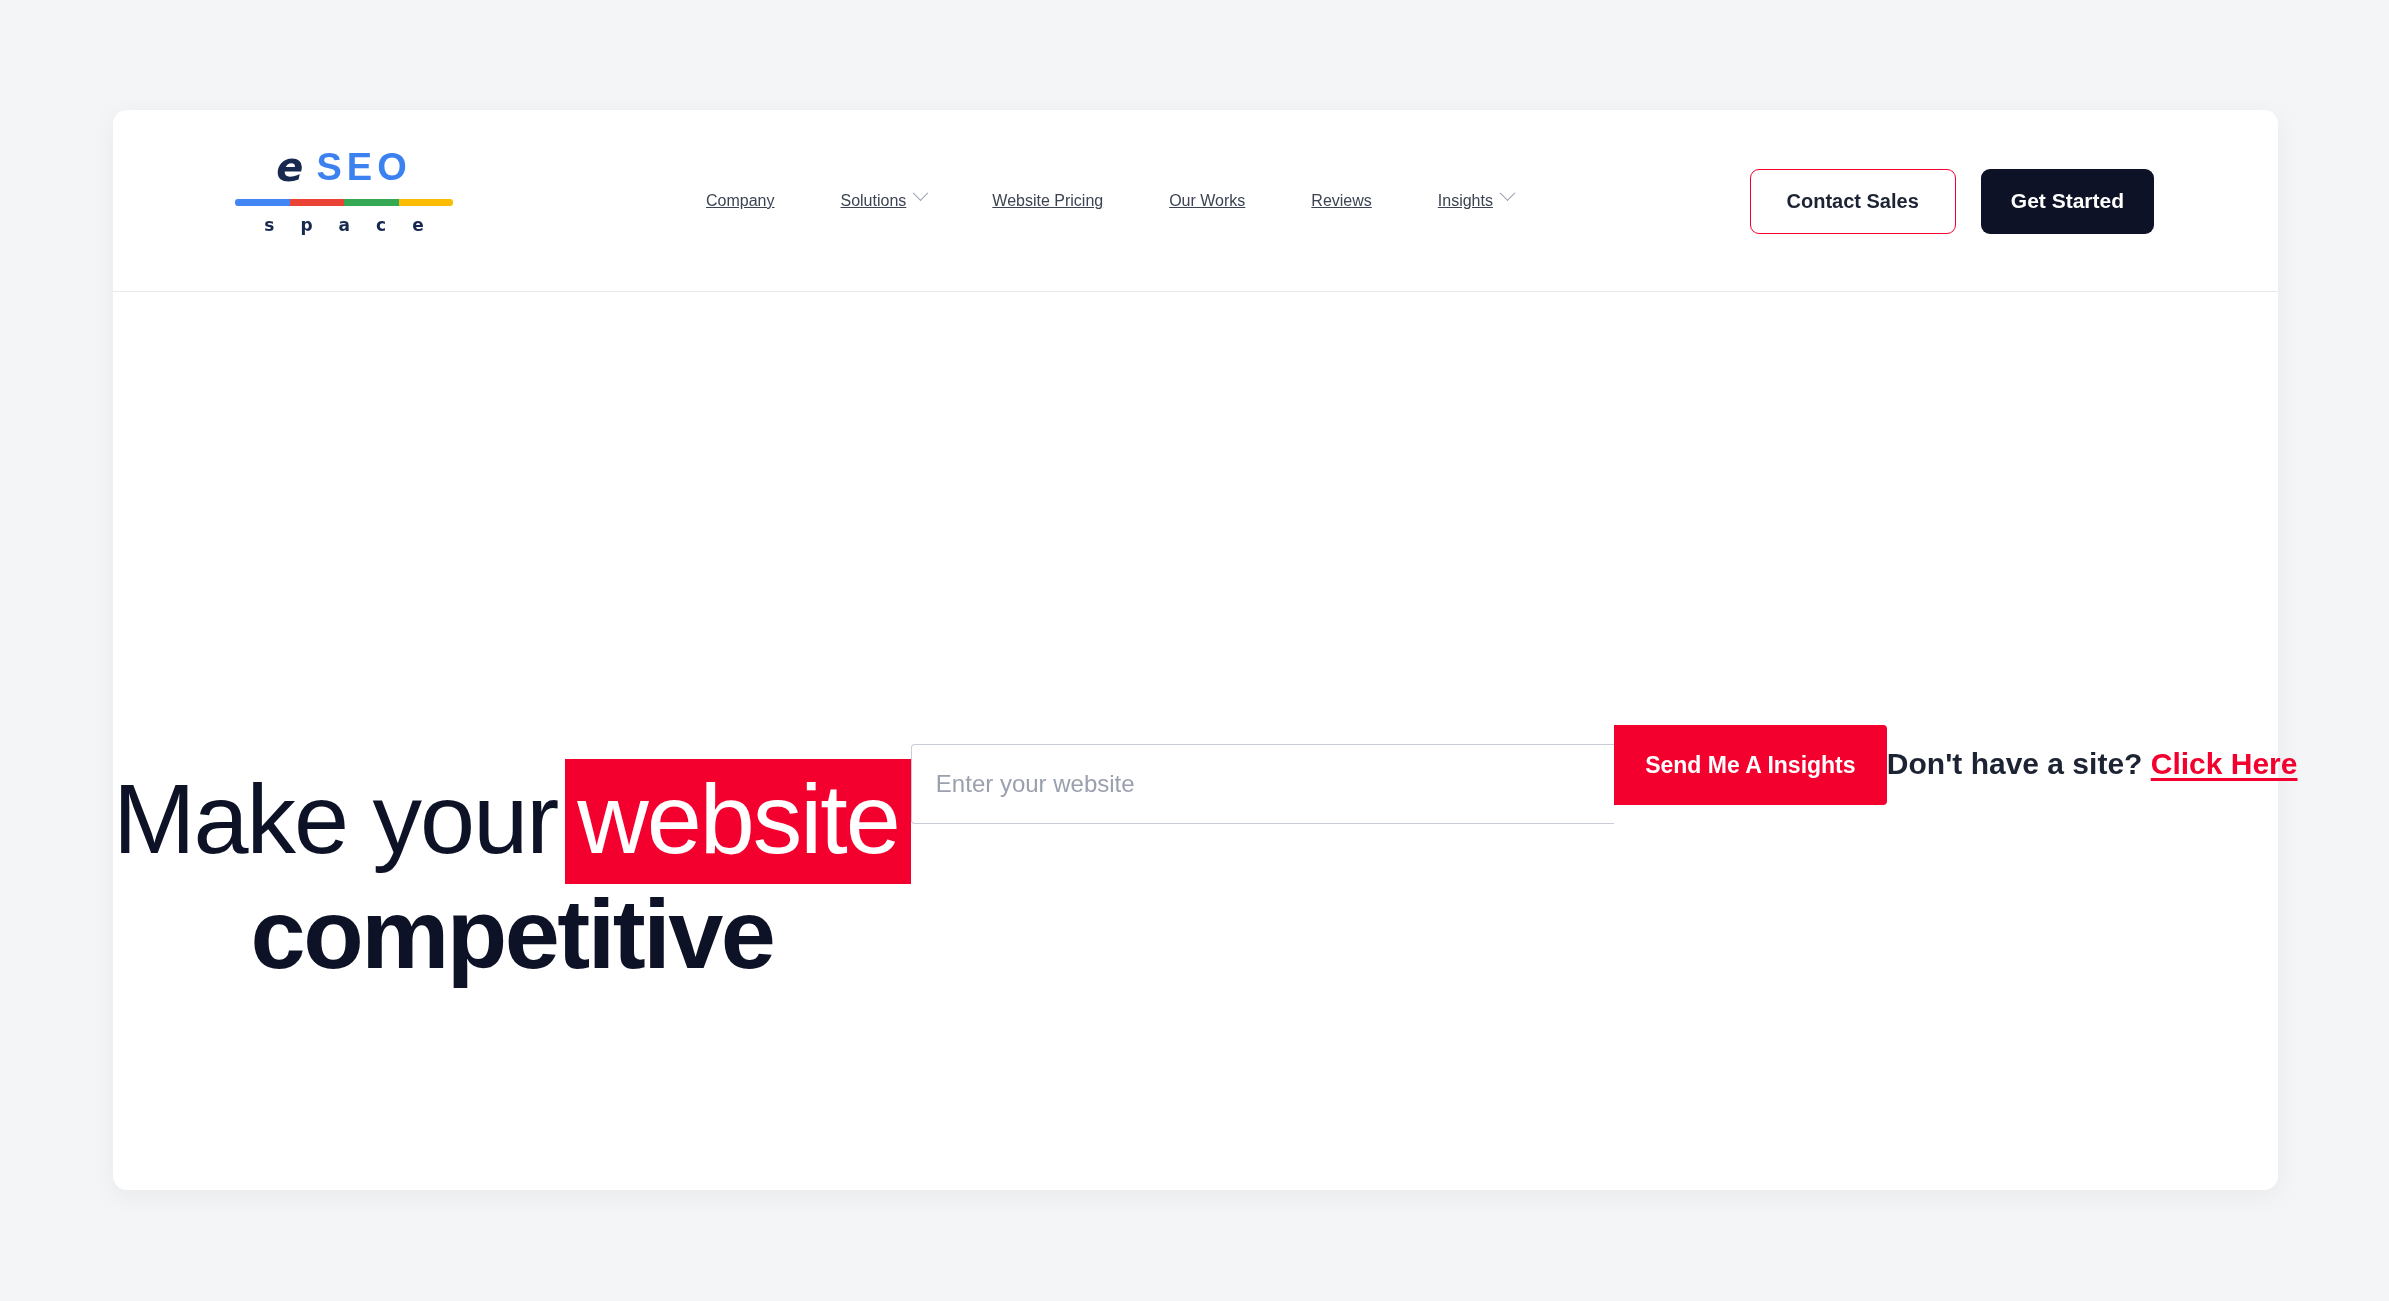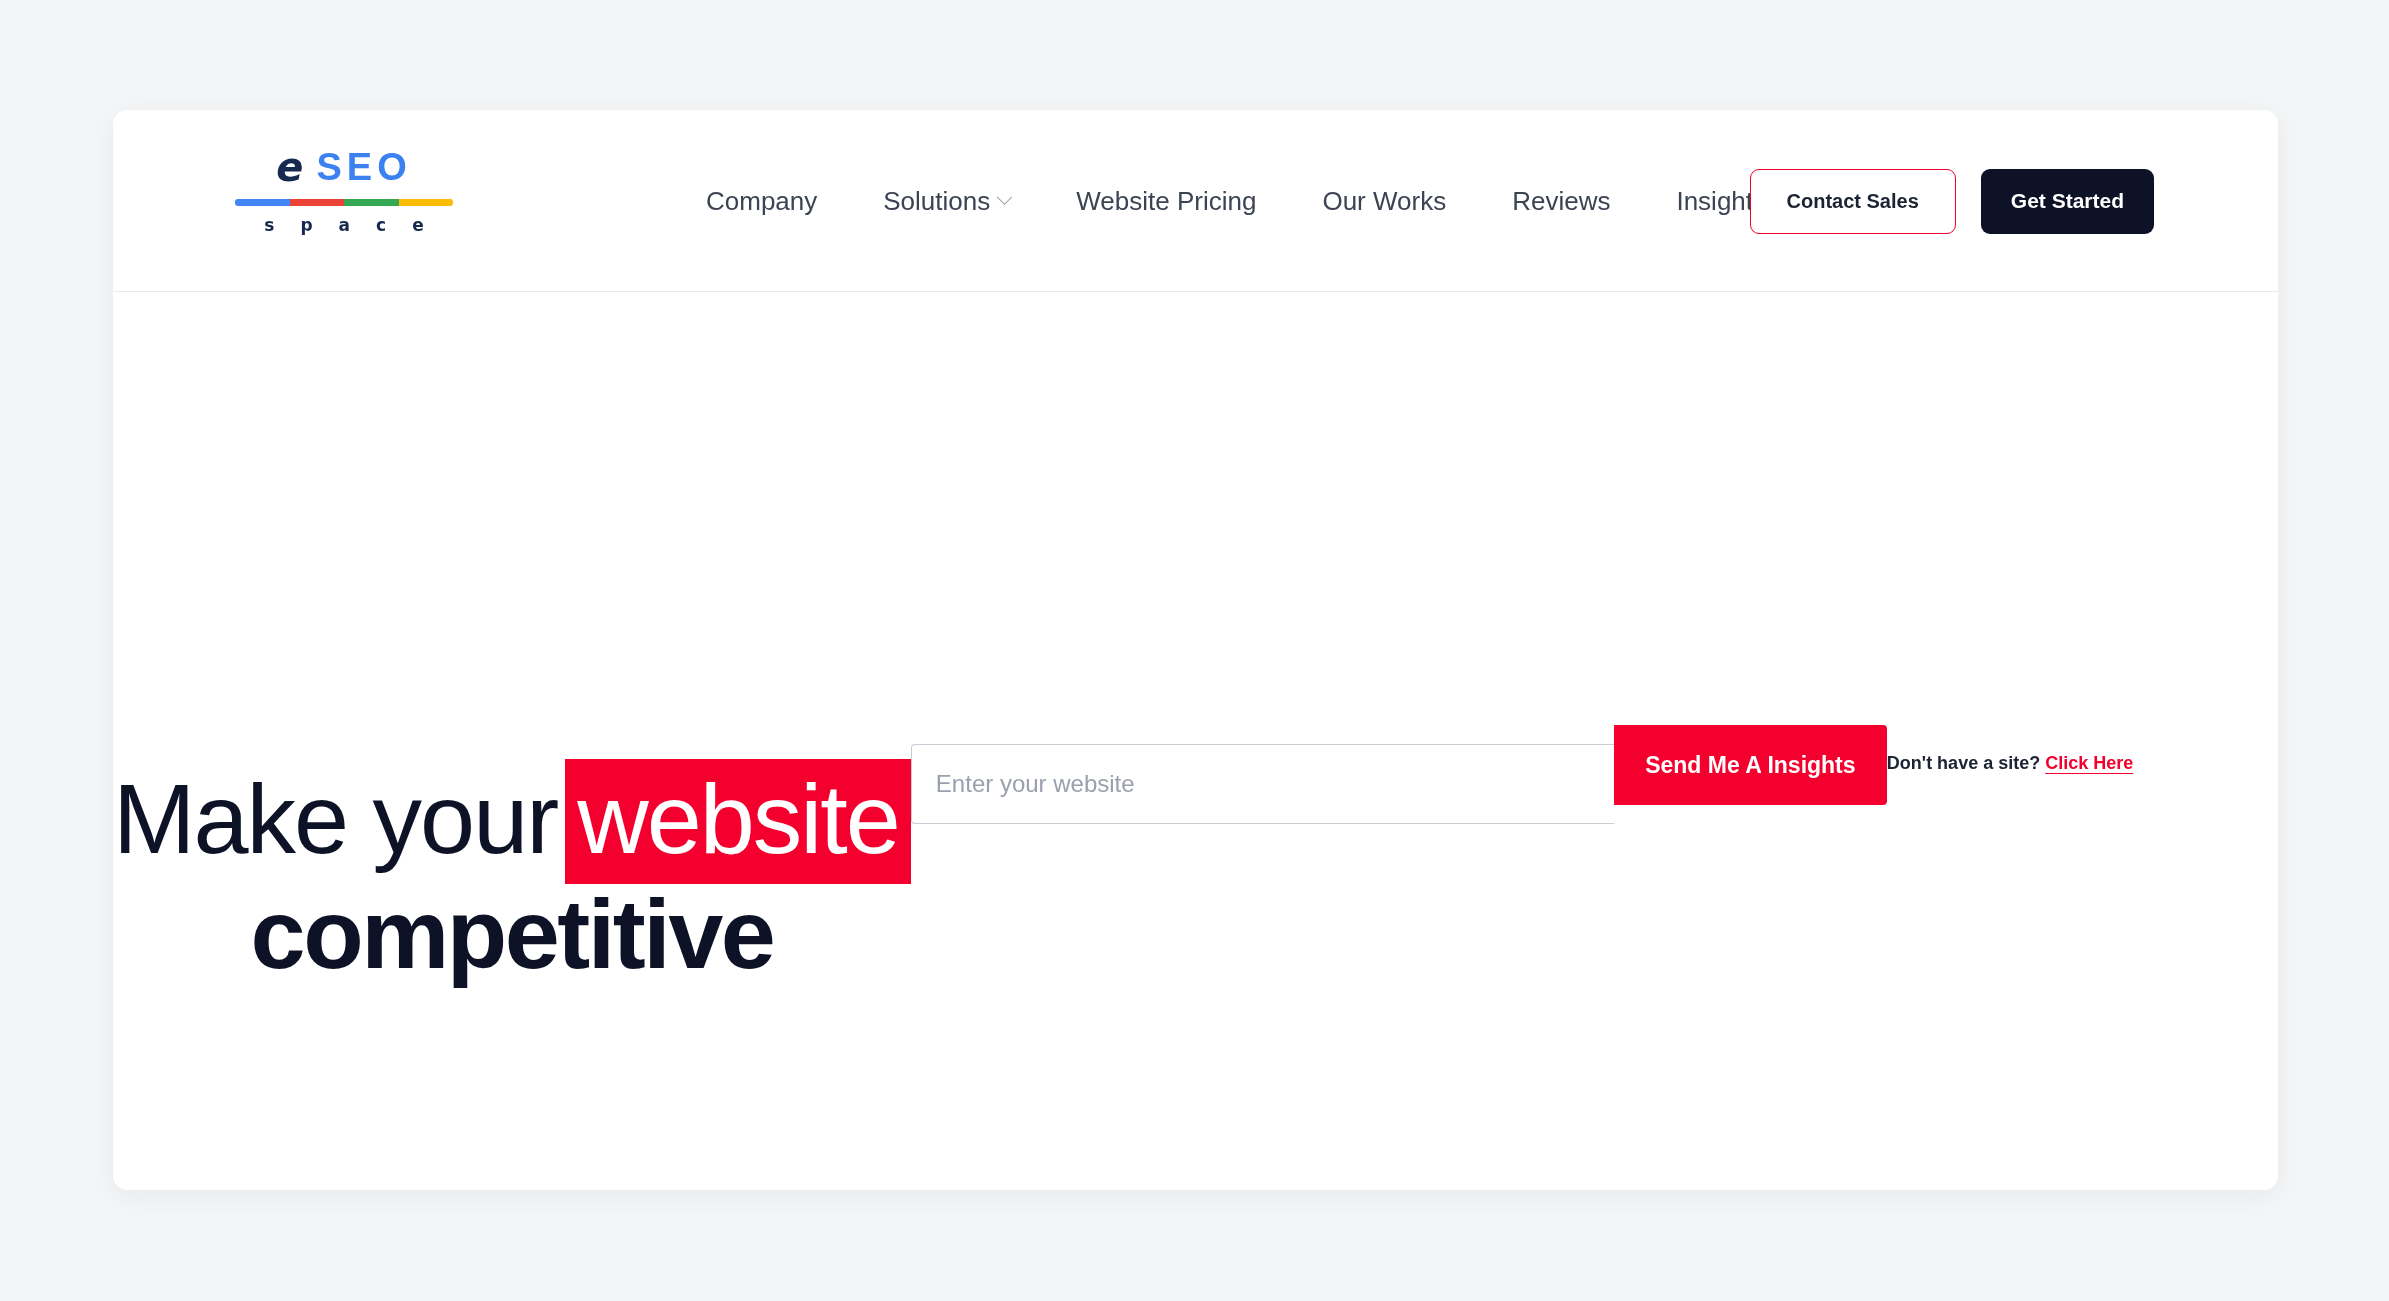--- a/index.html
+++ b/index.html
@@ -96,27 +96,28 @@
     position: absolute;
     left: 560px;
     top: 0;
     height: 182px;
     display: flex;
     align-items: center;
     gap: 0;
   }
   .nav-item {
     display: flex;
-    align-items: center;
+    align-items: flex-start;
     gap: 9px;
-    font-size: 26px;
+    font-size: 16px;
     color: #3c4352;
     padding: 0 33px;
     cursor: pointer;
     white-space: nowrap;
+    text-decoration: underline;
   }
   .chev {
     display: inline-block;
     width: 11px;
     height: 11px;
     border-right: 1.6px solid #9aa0ad;
     border-bottom: 1.6px solid #9aa0ad;
     transform: rotate(45deg) translate(-3px, -3px);
   }
 
@@ -235,21 +236,21 @@
     color: #ffffff;
     font-family: "Liberation Sans", sans-serif;
     font-size: 23px;
     font-weight: 700;
     cursor: pointer;
     white-space: nowrap;
   }
 
   .nosite {
     margin-top: 46px;
-    font-size: 18px;
+    font-size: 30px;
     color: #1c2333;
     font-weight: 700;
     white-space: nowrap;
   }
   .nosite-link {
     color: #f4002f;
     text-decoration: underline;
     text-underline-offset: 4px;
     cursor: pointer;
     font-weight: 700;

